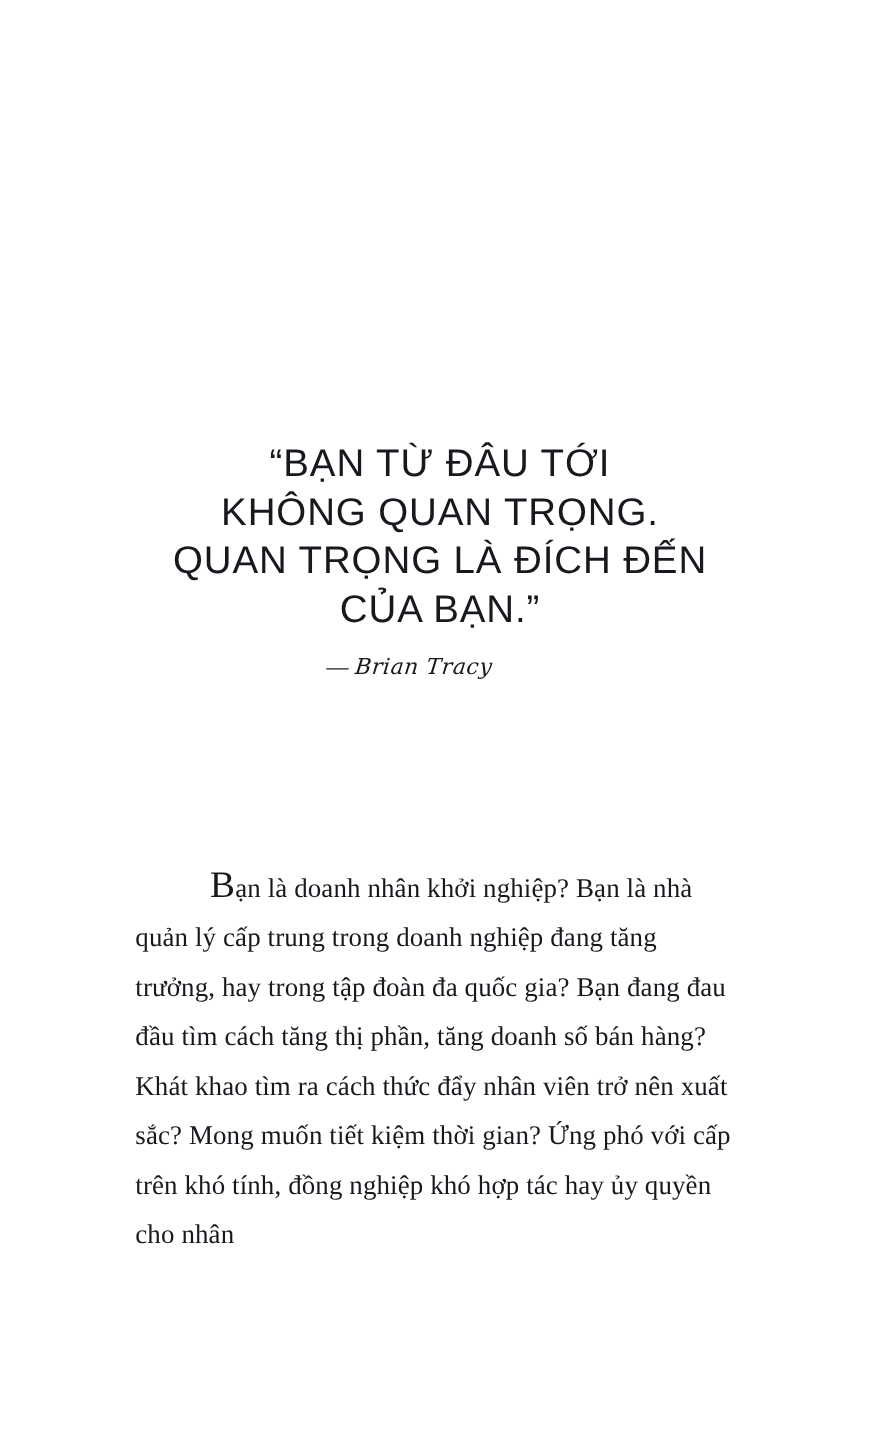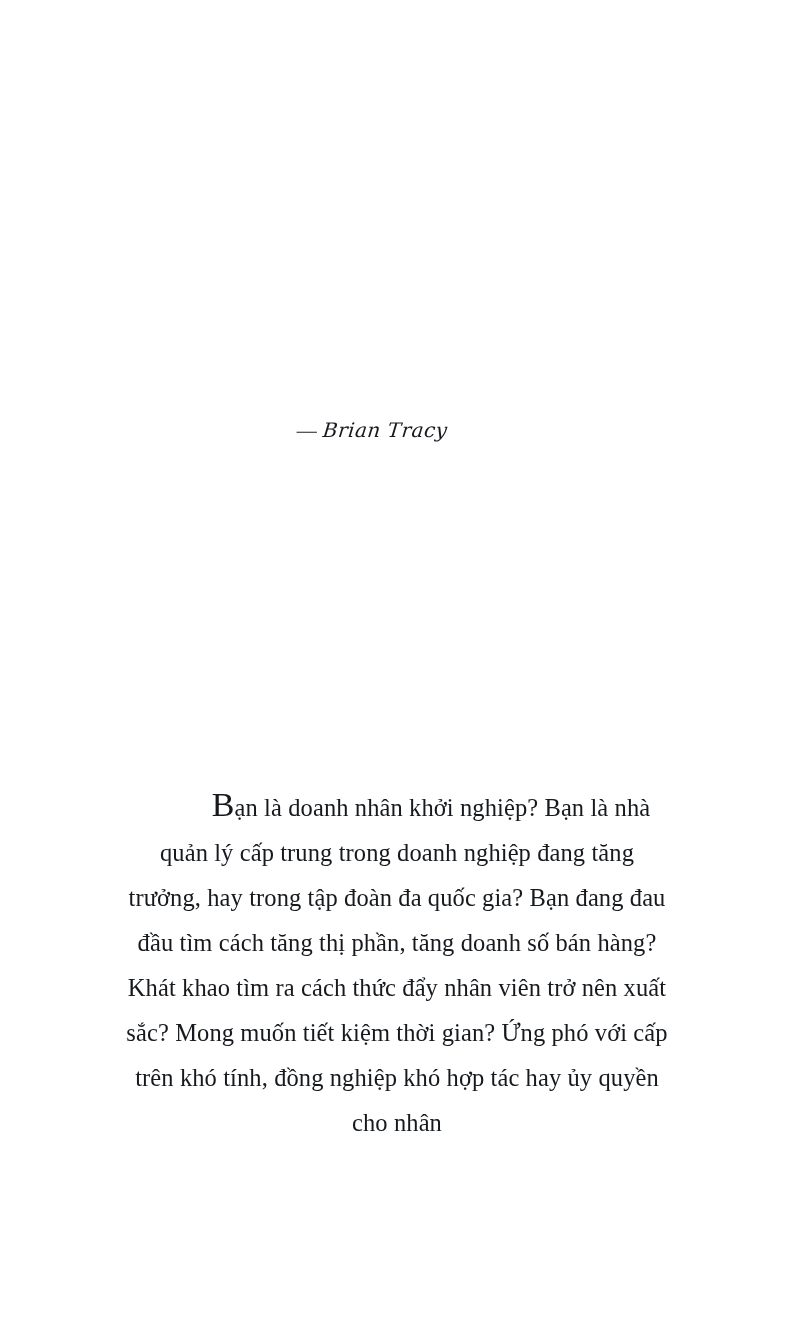--- a/index.html
+++ b/index.html
@@ -79,36 +79,40 @@
     top: 785px;
     width: 548px;
   }
 
   .body-para {
     margin: 0;
     font-family: "Liberation Serif", serif;
     font-size: 24.5px;
     line-height: 45px;
     color: #16191d;
-    text-align: center;
+    text-align: left;
     text-indent: 68px;
     letter-spacing: 0.1px;
   }
 
   .body-para::first-letter {
     font-size: 34px;
     line-height: 34px;
   }
 </style>
 </head>
 <body>
 
 <div class="page">
 
   <div class="quote-block">
+    <p class="quote-text">“BẠN TỪ ĐÂU TỚI
+KHÔNG QUAN TRỌNG.
+QUAN TRỌNG LÀ ĐÍCH ĐẾN
+CỦA BẠN.”</p>
 
     <div class="quote-attrib-wrap">
       <span class="quote-attrib">
         <span class="dash">—</span><span>Brian Tracy</span>
       </span>
     </div>
   </div>
 
   <div class="body-block">
     <p class="body-para">Bạn là doanh nhân khởi nghiệp? Bạn là nhà quản lý cấp trung trong doanh nghiệp đang tăng trưởng, hay trong tập đoàn đa quốc gia? Bạn đang đau đầu tìm cách tăng thị phần, tăng doanh số bán hàng? Khát khao tìm ra cách thức đẩy nhân viên trở nên xuất sắc? Mong muốn tiết kiệm thời gian? Ứng phó với cấp trên khó tính, đồng nghiệp khó hợp tác hay ủy quyền cho nhân</p>

